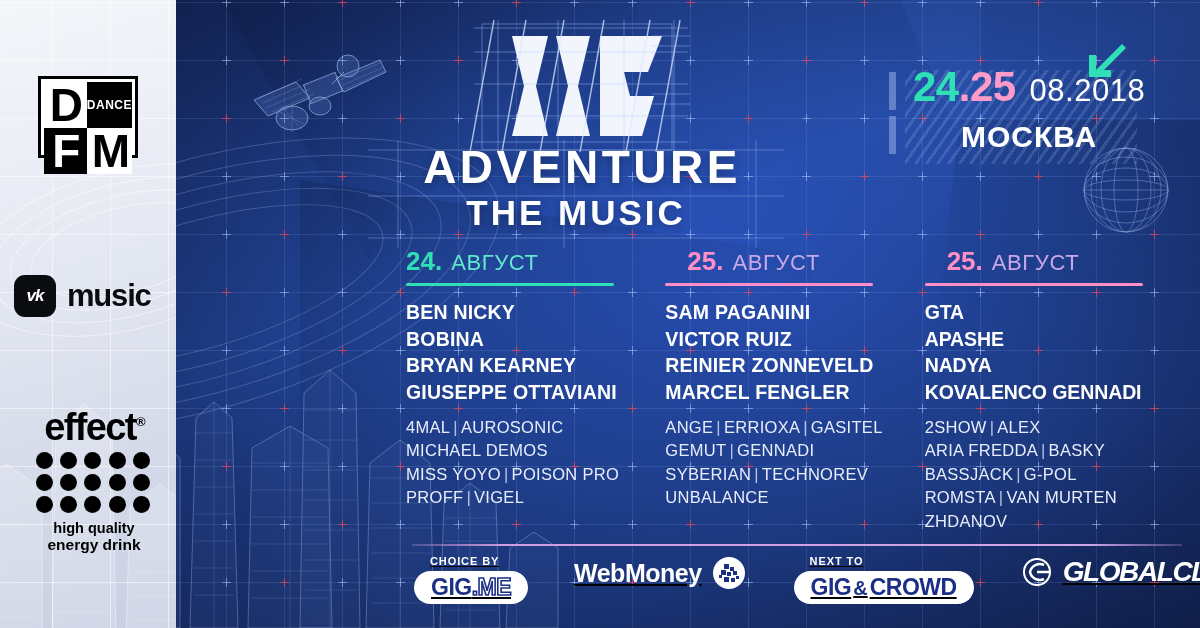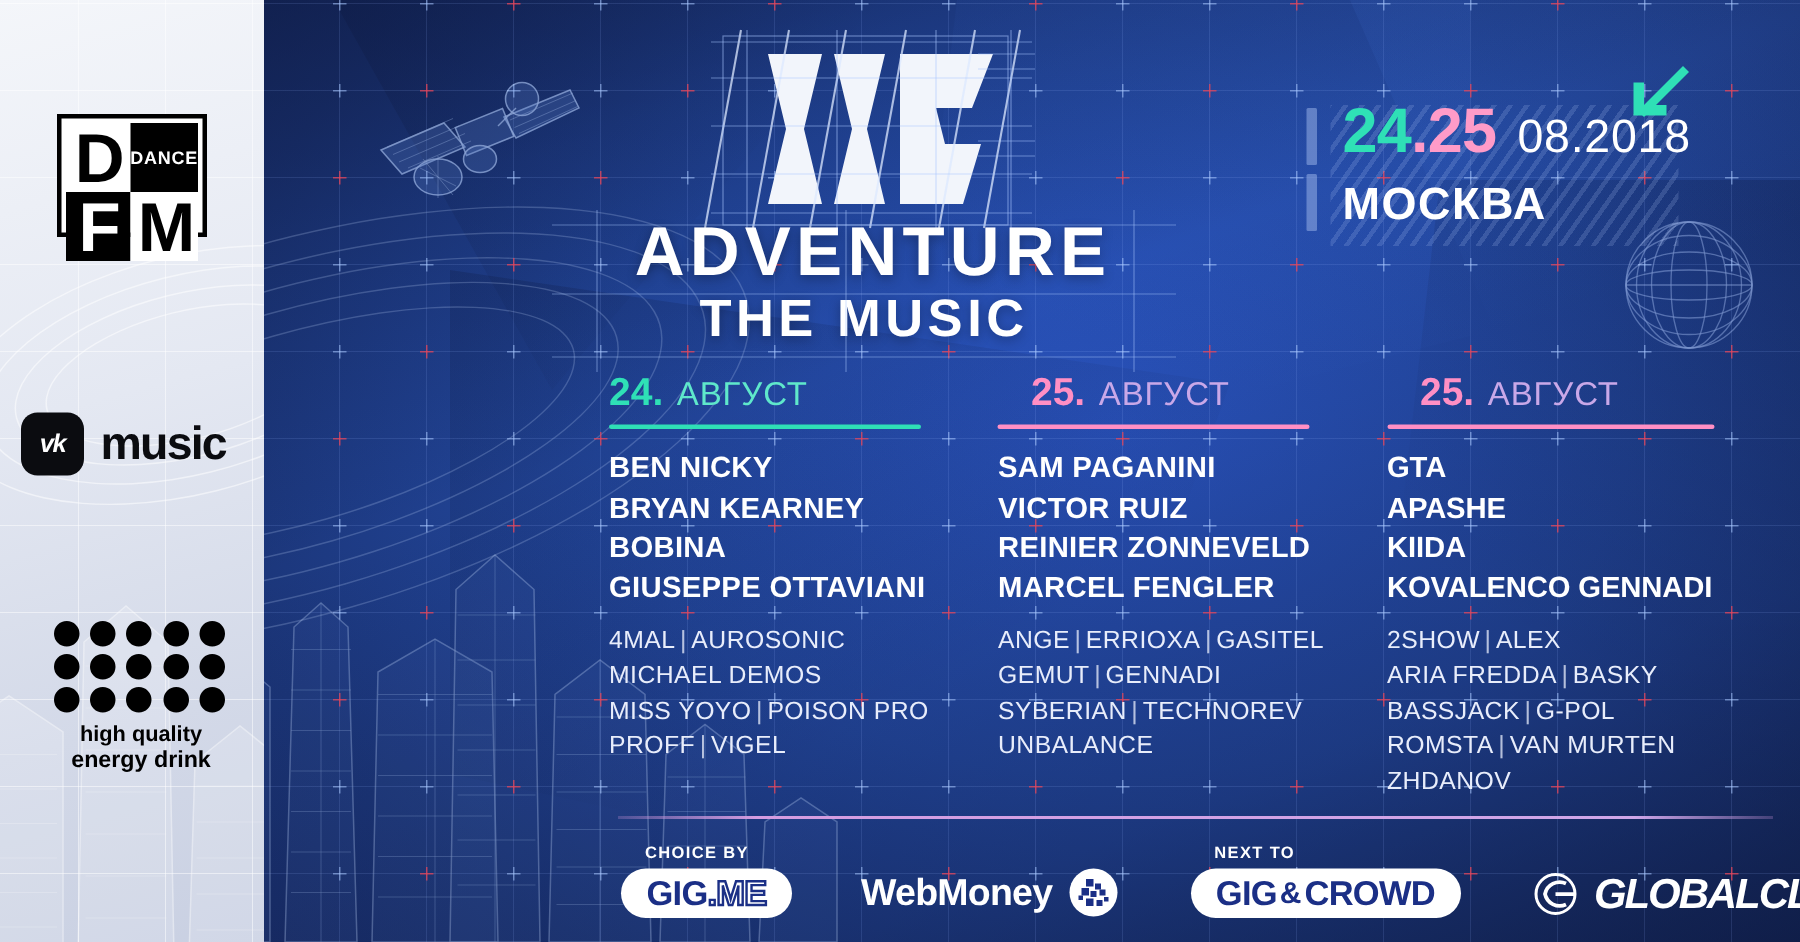--- a/index.html
+++ b/index.html
@@ -122,21 +122,21 @@
   .mark-slashes { position:absolute; inset:-16px -22px; pointer-events:none; }
   .mark-tech { position:absolute; inset:-30px -48px; pointer-events:none; }
   .title-main { font-size:46px; font-weight:bold; color:#fff; letter-spacing:3.5px;
                 line-height:1.04; text-shadow:0 2px 8px rgba(0,0,0,.30);margin-left:12px; }
   .title-sub  { font-size:35px; font-weight:bold; color:#fff; letter-spacing:3px;
                 line-height:1.18; text-shadow:0 2px 8px rgba(0,0,0,.30); }
   .title-wrap { position:relative; }
   .title-rules { position:absolute; inset:-10px -38px; pointer-events:none; }
 
   
-  .dateblock { position:absolute; left:871px; top:66px; z-index:4; }
+  .dateblock { position:absolute; left:889px; top:66px; z-index:4;text-align:center; }
   .date-hatch { position:absolute; left:16px; top:4px; width:232px; height:94px;
      background:repeating-linear-gradient(-55deg, rgba(190,210,255,.17) 0 3px, rgba(190,210,255,0) 3px 9px); }
   .date-ticks { position:absolute; left:0; top:6px; width:7px; }
   .tick { width:7px; background:rgba(150,175,230,.55); border-radius:1px; }
   .tick.t1 { height:38px; margin-bottom:6px; }
   .tick.t2 { height:38px; }
   .date-rows { position:relative; padding-left:24px; }
   .date-line { display:flex; align-items:baseline; gap:14px; }
   .d-24 { font-size:42px; font-weight:bold; color:#2fe0b6; letter-spacing:-.5px; line-height:1; }
   .d-25 { font-size:42px; font-weight:bold; color:#ff9bc8; letter-spacing:-.5px; line-height:1; }
@@ -170,21 +170,21 @@
   .pink  { color:#ff8fc4;margin-left:22px; }
   .pink-l{ color:#c9a8e8; }
   .rule-teal { background:#2fe0b6; }
   .rule-pink { background:#ff8fc4; }
 
   
   .foot-rule { position:absolute; left:412px; top:544px; width:770px; height:2px;
                background:linear-gradient(90deg, rgba(210,150,220,.25), #d49ce0 12%, #cfa6e8 88%, rgba(210,150,220,.25));
                z-index:4; }
   .footer { position:absolute; left:400px; top:556px; width:790px; height:56px;
-            display:flex; align-items:flex-end; z-index:4; }
+            display:flex; align-items:flex-start; z-index:4;text-decoration:underline; }
 
   .fl { position:relative; display:flex; flex-direction:column; align-items:center; }
   .fl-kicker { font-size:11px; font-weight:bold; color:#fff; letter-spacing:.9px;
                line-height:1; margin-bottom:4px; align-self:flex-start; padding-left:16px; }
   .pill { background:#fff; border-radius:22px; padding:5px 17px; display:flex;
           align-items:center; line-height:1; }
   .pill-strong { font-size:23px; font-weight:bold; color:#1b2f86; letter-spacing:-.5px; }
   .pill-outline { font-size:23px; font-weight:bold; letter-spacing:-.5px;
                   color:transparent; -webkit-text-stroke:1.6px #1b2f86; }
   .pill-amp { font-size:20px; font-weight:bold; color:#1b2f86; padding:0 2px; }
@@ -494,20 +494,21 @@
         <div class="dfm-cell dfm-m">M</div>
       </div>
     </div>
 
     <div class="vkmusic">
       <div class="vk-badge">vk</div>
       <div class="vk-word">music</div>
     </div>
 
     <div class="effect">
+      <div class="eff-word"><span>effect</span><span class="eff-reg">®</span></div>
       <div class="eff-dots">
         <div class="eff-dot"></div>
           <div class="eff-dot"></div>
           <div class="eff-dot"></div>
           <div class="eff-dot"></div>
           <div class="eff-dot"></div>
         <div class="eff-dot"></div>
           <div class="eff-dot"></div>
           <div class="eff-dot"></div>
           <div class="eff-dot"></div>
@@ -588,22 +589,22 @@
   <div class="lineups">
 
     <div class="col c1">
       <div class="col-head">
         <span class="col-num teal">24.</span>
         <span class="col-month teal-l">АВГУСТ</span>
       </div>
       <div class="col-rule rule-teal"></div>
       <div class="headliners">
         <div class="headliner">BEN NICKY</div>
+        <div class="headliner">BOBINA</div>
         <div class="headliner">BRYAN KEARNEY</div>
-        <div class="headliner">BOBINA</div>
         <div class="headliner">GIUSEPPE OTTAVIANI</div>
       </div>
       <div class="support">
         <div class="support-line"><span>4MAL</span><span class="sep">|</span><span>AUROSONIC</span></div>
         <div class="support-line"><span>MICHAEL DEMOS</span></div>
         <div class="support-line"><span>MISS YOYO</span><span class="sep">|</span><span>POISON PRO</span></div>
         <div class="support-line"><span>PROFF</span><span class="sep">|</span><span>VIGEL</span></div>
       </div>
     </div>
 
@@ -629,21 +630,21 @@
 
     <div class="col c3">
       <div class="col-head">
         <span class="col-num pink">25.</span>
         <span class="col-month pink-l">АВГУСТ</span>
       </div>
       <div class="col-rule rule-pink"></div>
       <div class="headliners">
         <div class="headliner">GTA</div>
         <div class="headliner">APASHE</div>
-        <div class="headliner">KIIDA</div>
+        <div class="headliner">NADYA</div>
         <div class="headliner">KOVALENCO GENNADI</div>
       </div>
       <div class="support">
         <div class="support-line"><span>2SHOW</span><span class="sep">|</span><span>ALEX</span></div>
         <div class="support-line"><span>ARIA FREDDA</span><span class="sep">|</span><span>BASKY</span></div>
         <div class="support-line"><span>BASSJACK</span><span class="sep">|</span><span>G-POL</span></div>
         <div class="support-line"><span>ROMSTA</span><span class="sep">|</span><span>VAN MURTEN</span></div>
         <div class="support-line"><span>ZHDANOV</span></div>
       </div>
     </div>

